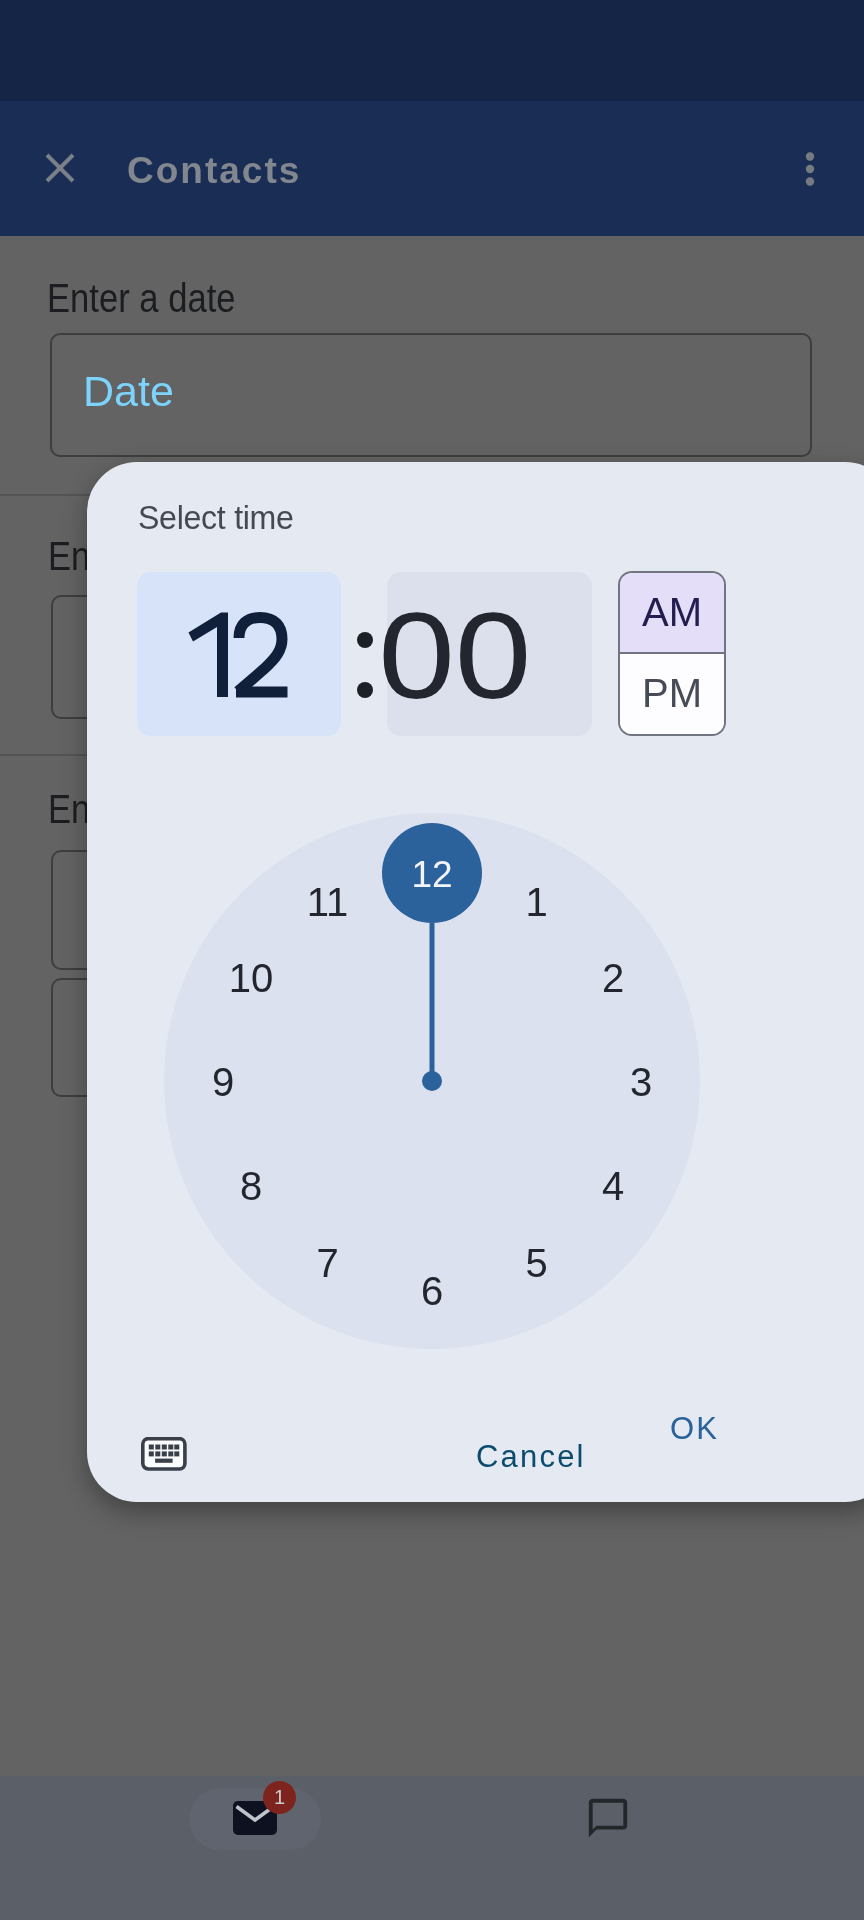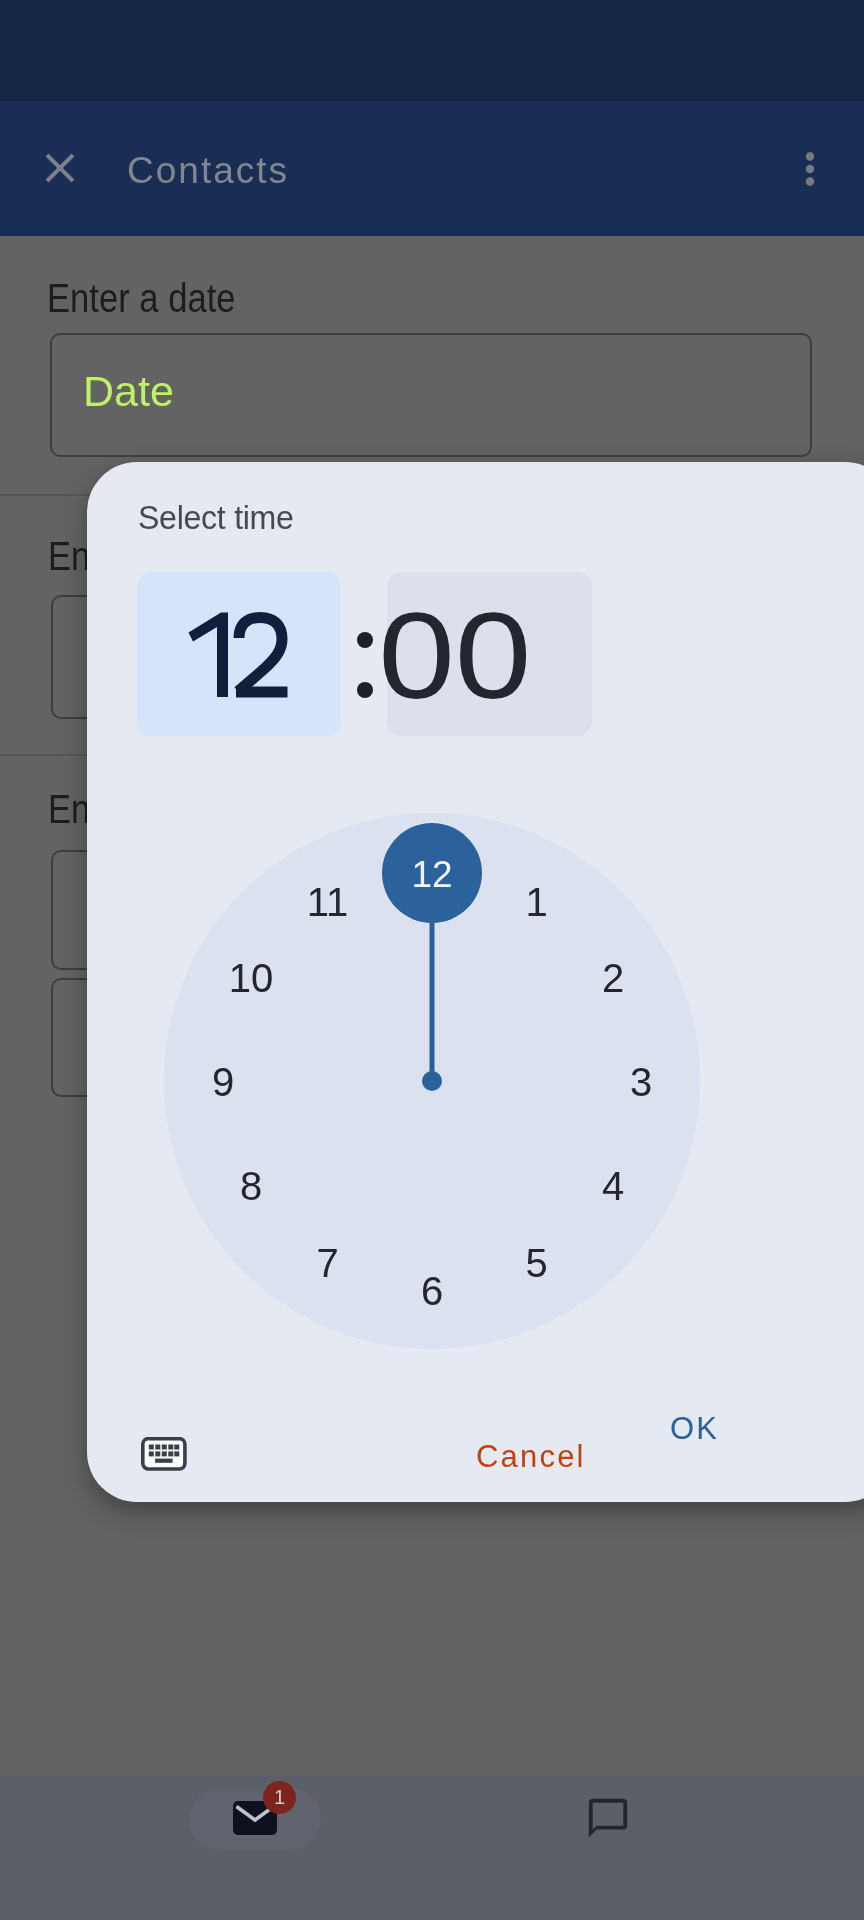--- a/index.html
+++ b/index.html
@@ -11,33 +11,33 @@
 <body>
 
 <div class="abs" style="left:0;top:0;width:864px;height:101px;background:#142545"></div>
 
 <div class="abs" style="left:0;top:101px;width:864px;height:135px;background:#1a2d55"></div>
 
 <svg class="abs" style="left:44px;top:152px" width="32" height="32" viewBox="0 0 32 32">
   <path d="M3 3 L29 29 M29 3 L3 29" stroke="#7b7f8a" stroke-width="4" fill="none"></path>
 </svg>
 
-<div class="abs" style="left:127px;top:150px;font-size:37px;font-weight:400;color:#82868f;letter-spacing:2px">Contacts</div>
+<div class="abs" style="left:127px;top:150px;font-size:37px;font-weight:700;color:#82868f;letter-spacing:2px">Contacts</div>
 
 <svg class="abs" style="left:797px;top:148px" width="26" height="42" viewBox="0 0 26 42">
   <circle cx="13" cy="8.5" r="4.2" fill="#767b82"></circle>
   <circle cx="13" cy="21" r="4.2" fill="#767b82"></circle>
   <circle cx="13" cy="33.5" r="4.2" fill="#767b82"></circle>
 </svg>
 
 <div class="abs" style="left:47px;top:276px;font-size:40px;color:#1b1d20;transform:scaleX(0.865);transform-origin:left">Enter a date</div>
 
 <div class="abs" style="left:50px;top:333px;width:762px;height:124px;border:2px solid #3e3e3e;border-radius:10px;box-sizing:border-box"></div>
 
-<div class="abs" style="left:83px;top:367px;font-size:43px;color:#bef264">Date</div>
+<div class="abs" style="left:83px;top:367px;font-size:43px;color:#7dd3fc">Date</div>
 
 <div class="abs" style="left:0;top:494px;width:864px;height:2px;background:#545454"></div>
 
 <div class="abs" style="left:48px;top:534px;font-size:40px;color:#1b1d20;transform:scaleX(0.865);transform-origin:left">Enter a date</div>
 
 <div class="abs" style="left:51px;top:595px;width:762px;height:124px;border:2px solid #3e3e3e;border-radius:10px;box-sizing:border-box"></div>
 
 <div class="abs" style="left:0;top:754px;width:864px;height:2px;background:#545454"></div>
 
 <div class="abs" style="left:48px;top:787px;font-size:40px;color:#1b1d20;transform:scaleX(0.865);transform-origin:left">Enter a date</div>
@@ -77,20 +77,26 @@
 
   <div class="abs" style="left:270px;top:170px;width:16px;height:16px;border-radius:50%;background:#1c2128"></div>
   <div class="abs" style="left:270px;top:220px;width:16px;height:16px;border-radius:50%;background:#1c2128"></div>
 
   <div class="abs" style="left:300px;top:110px;width:205px;height:164px;border-radius:14px;background:#dbe0ec"></div>
 
   <div class="abs" style="left:300px;top:110px;width:205px;height:164px;font-size:122px;color:#23262e;display:flex;align-items:center;justify-content:flex-start">
       <span style="position:relative;top:2px;display:inline-block;transform:scaleX(1.13)">00</span>
     </div>
 
+  <div class="abs" style="left:531px;top:109px;width:108px;height:165px;border:2px solid #70757f;border-radius:14px;box-sizing:border-box;overflow:hidden">
+
+    <div style="width:100%;height:50%;background:#e4def8;border-bottom:2px solid #70757f;box-sizing:border-box;display:flex;align-items:center;justify-content:center;font-size:40px;font-weight:500;color:#231d50">AM</div>
+
+    <div style="width:100%;height:50%;background:#fdfcff;display:flex;align-items:center;justify-content:center;font-size:40px;font-weight:500;color:#464b55">PM</div>
+  </div>
 
   <svg class="abs" style="left:0;top:0" width="690" height="1040" viewBox="0 0 690 1040">
 
     <circle cx="345" cy="619" r="268" fill="#dbe1ee"></circle>
 
     <line x1="345" y1="619" x2="345" y2="461" stroke="#2c629c" stroke-width="5"></line>
 
     <circle cx="345" cy="619" r="10" fill="#2c629c"></circle>
 
     <circle cx="345" cy="411" r="50" fill="#2c629c"></circle>
@@ -121,17 +127,17 @@
         <rect x="33.3" y="7.5" width="5" height="5"></rect>
       <rect x="7.8" y="14.4" width="5" height="5"></rect>
         <rect x="14.3" y="14.4" width="5" height="5"></rect>
         <rect x="20.8" y="14.4" width="5" height="5"></rect>
         <rect x="27.3" y="14.4" width="5" height="5"></rect>
         <rect x="33.3" y="14.4" width="5" height="5"></rect>
       <rect x="14.1" y="21.6" width="17.5" height="4.2"></rect>
     </g>
   </svg>
 
-  <div class="abs" style="left:389px;top:977px;font-size:31px;font-weight:500;letter-spacing:2.2px;color:#c2410c">Cancel</div>
+  <div class="abs" style="left:389px;top:977px;font-size:31px;font-weight:500;letter-spacing:2.2px;color:#0c4a6e">Cancel</div>
 
   <div class="abs" style="left:583px;top:949px;font-size:31px;font-weight:500;letter-spacing:2.2px;color:#2c629c">OK</div>
 
 </div>
 
 </body></html>

